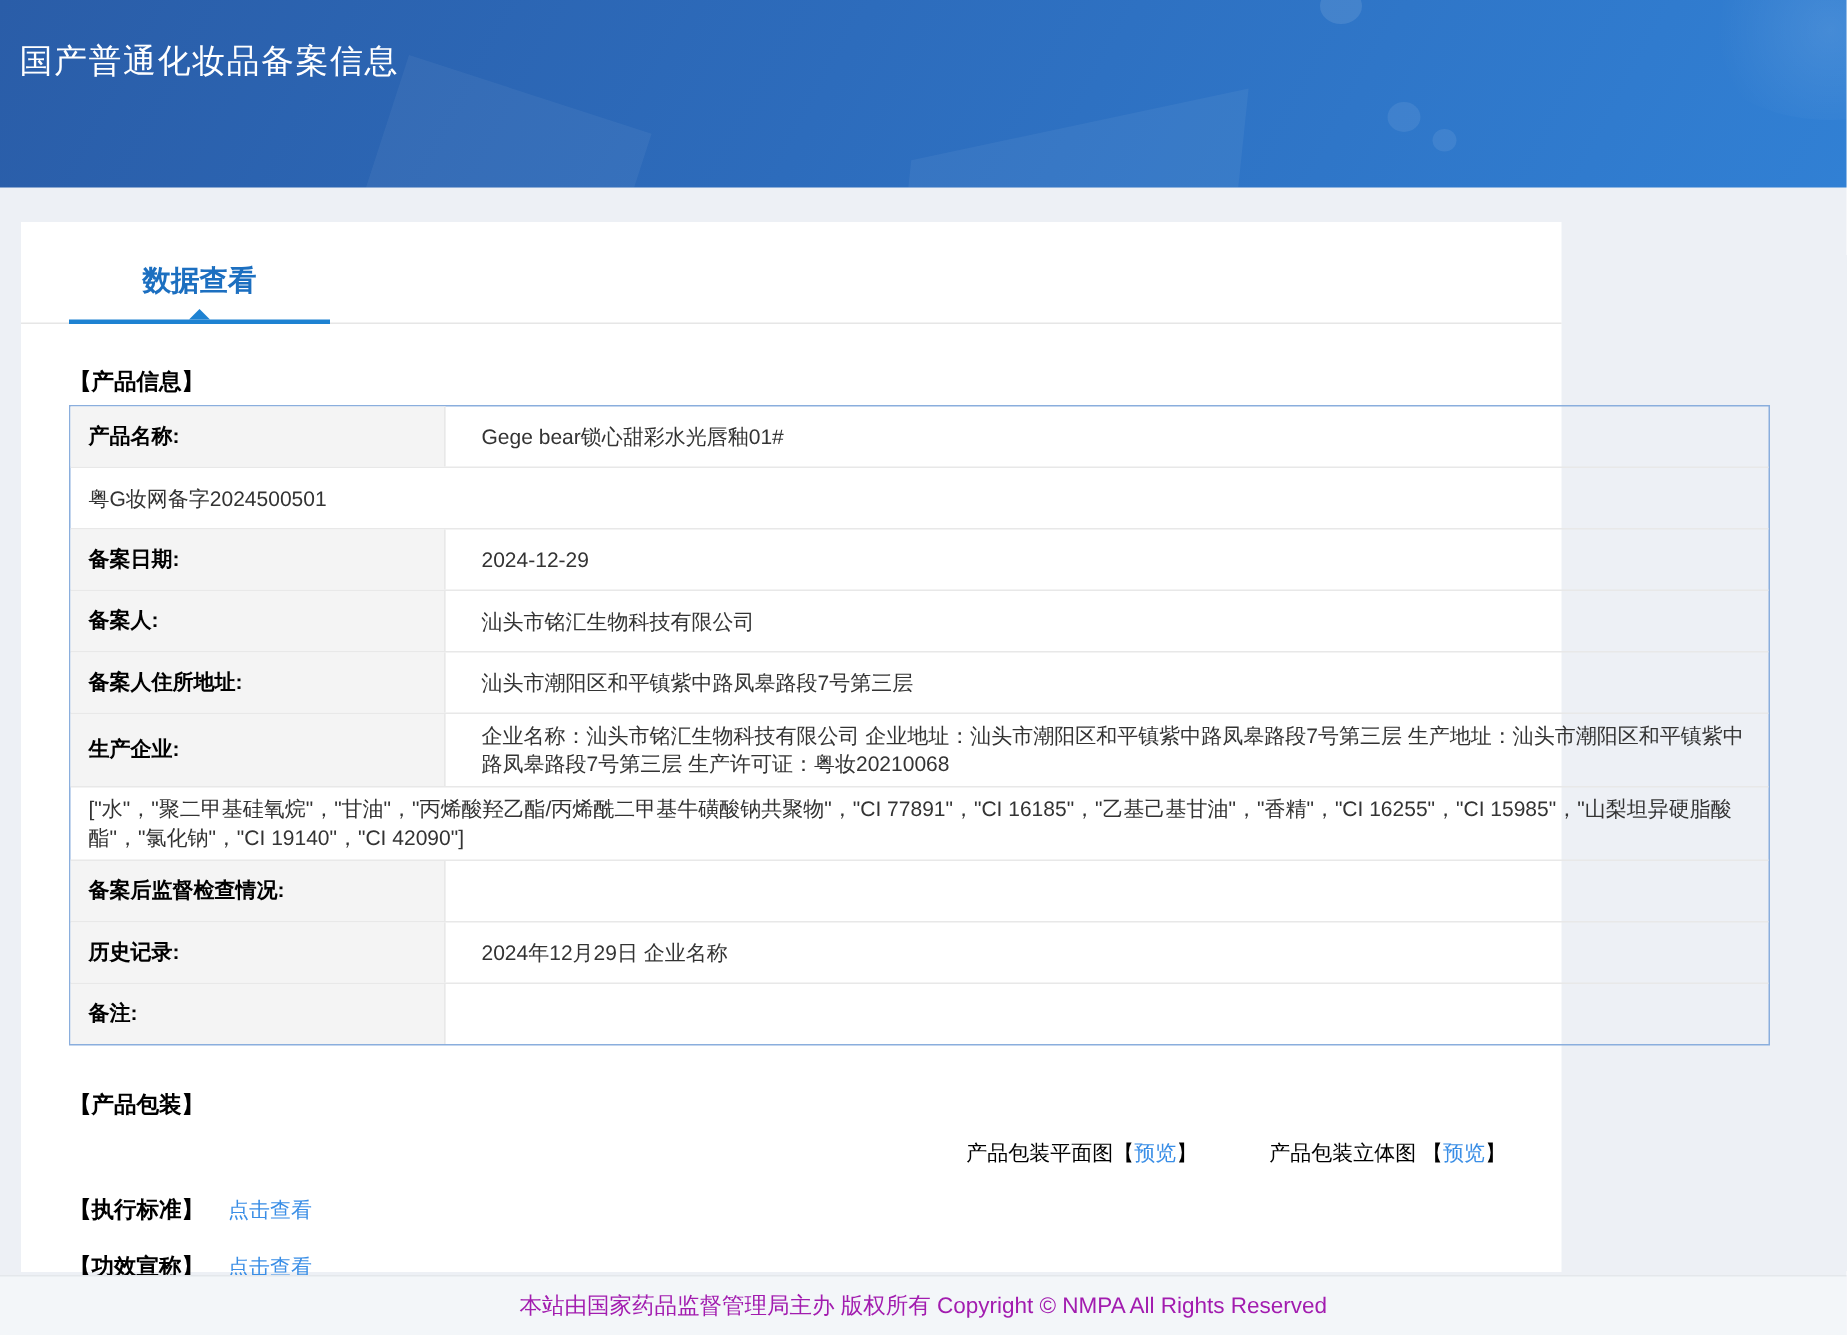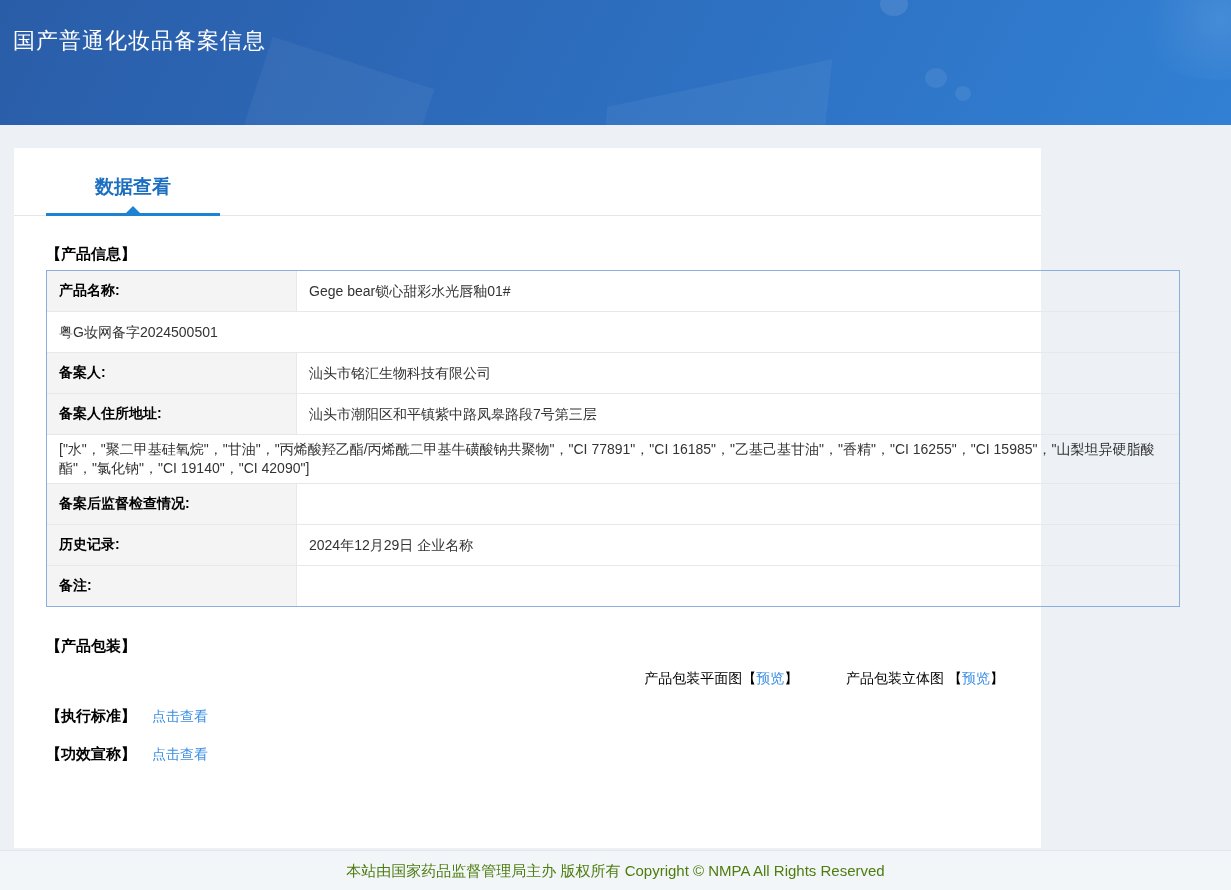--- a/index.html
+++ b/index.html
@@ -60,21 +60,21 @@
   .content{padding:0 37px 0 32px;}
   .section-title{
     font-size:15px;font-weight:bold;color:#000;
     margin:30px 0 6px 0;
   }
   .section-title.first{margin-top:29px;}
   
   .info-table{
     border:1px solid #8aaedd;width:1134px;box-sizing:border-box;
   }
-  .info-row{display:flex;border-bottom:1px solid #e8e8e8;min-height:40px;}
+  .info-row{display:flex;border-bottom:1px solid #e8e8e8;min-height:40px;gap:12px;}
   .info-row:last-child{border-bottom:none;}
   .info-label{
     width:250px;box-sizing:border-box;flex:0 0 250px;
     background:#f4f4f4;border-right:1px solid #e8e8e8;
     display:flex;align-items:center;padding:5px 10px 5px 12px;
     font-size:14px;font-weight:bold;color:#000;
   }
   .info-value{
     flex:1;display:flex;align-items:center;
     padding:5px 14px 5px 12px;font-size:14px;color:#333;line-height:19px;
@@ -83,21 +83,21 @@
   .package-row{margin:14px 0 0 0;font-size:14px;color:#000;text-align:right;}
   .package-item{margin-left:79px;}
   .package-item.second{margin-left:44px;}
   .link{color:#3a8ee6;text-decoration:none;cursor:pointer;}
   .std-row{margin-top:19px;font-size:15px;font-weight:bold;color:#000;}
   .std-row .link{font-weight:normal;font-size:14px;margin-left:16px;}
   
   .footer{
     position:absolute;left:0;bottom:0;width:1231px;height:39px;
     background:#f3f6f9;border-top:1px solid #e4e7eb;
-    text-align:center;line-height:39px;font-size:15px;color:#4d7c0f;
+    text-align:center;line-height:39px;font-size:15px;color:#a21caf;
   }
 </style>
 </head>
 <body>
 
 <div class="banner">
   <div class="decor decor-circle-big"></div>
   <div class="decor decor-dot-1"></div>
   <div class="decor decor-dot-2"></div>
   <div class="decor decor-dot-3"></div>
@@ -121,26 +121,34 @@
 
     <div class="info-table">
       <div class="info-row">
         <div class="info-label">产品名称:</div>
         <div class="info-value">Gege bear锁心甜彩水光唇釉01#</div>
       </div>
       <div class="info-row">
         <div class="info-value">粤G妆网备字2024500501</div>
       </div>
       <div class="info-row">
+        <div class="info-label">备案日期:</div>
+        <div class="info-value">2024-12-29</div>
+      </div>
+      <div class="info-row">
         <div class="info-label">备案人:</div>
         <div class="info-value">汕头市铭汇生物科技有限公司</div>
       </div>
       <div class="info-row">
         <div class="info-label">备案人住所地址:</div>
         <div class="info-value">汕头市潮阳区和平镇紫中路凤皋路段7号第三层</div>
+      </div>
+      <div class="info-row">
+        <div class="info-label">生产企业:</div>
+        <div class="info-value">企业名称：汕头市铭汇生物科技有限公司 企业地址：汕头市潮阳区和平镇紫中路凤皋路段7号第三层 生产地址：汕头市潮阳区和平镇紫中路凤皋路段7号第三层 生产许可证：粤妆20210068</div>
       </div>
       <div class="info-row">
         <div class="info-value">["水"，"聚二甲基硅氧烷"，"甘油"，"丙烯酸羟乙酯/丙烯酰二甲基牛磺酸钠共聚物"，"CI 77891"，"CI 16185"，"乙基己基甘油"，"香精"，"CI 16255"，"CI 15985"，"山梨坦异硬脂酸酯"，"氯化钠"，"CI 19140"，"CI 42090"]</div>
       </div>
       <div class="info-row">
         <div class="info-label">备案后监督检查情况:</div>
         <div class="info-value"></div>
       </div>
       <div class="info-row">
         <div class="info-label">历史记录:</div>

